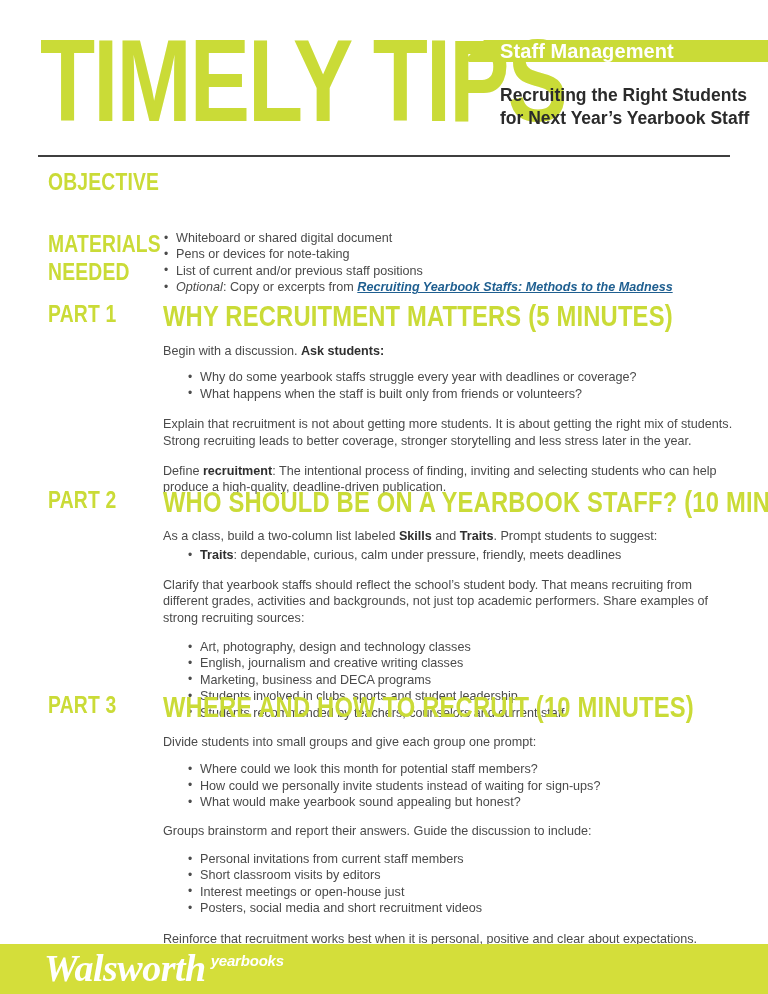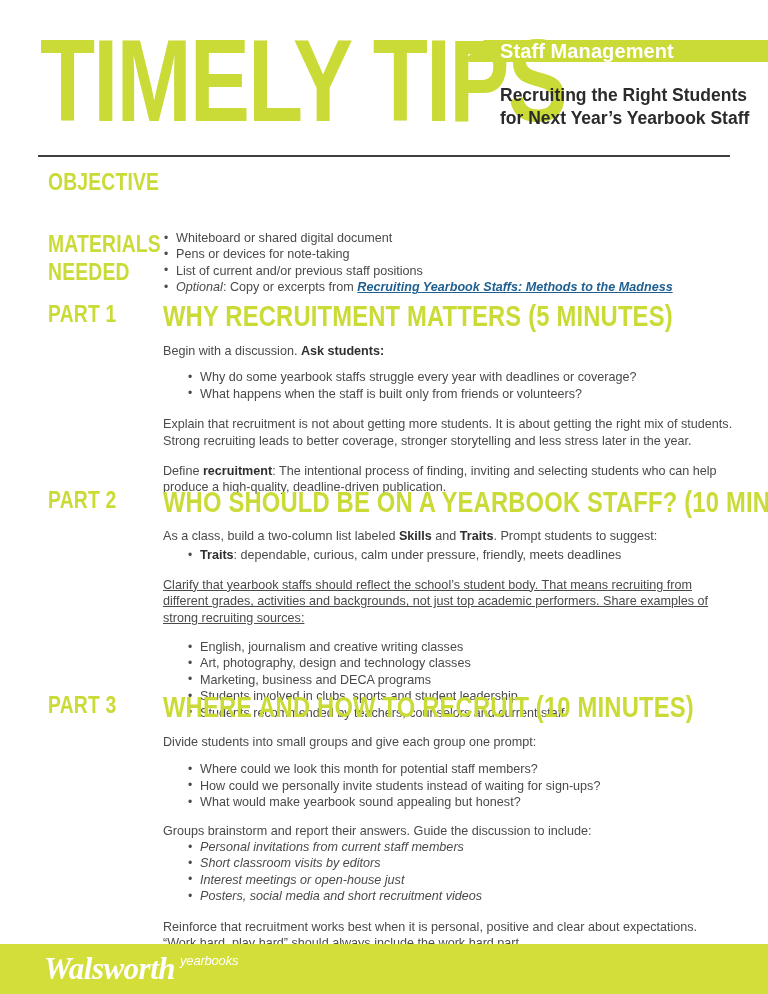--- a/index.html
+++ b/index.html
@@ -194,30 +194,30 @@
     position: absolute;
     left: 44px;
     top: 9px;
     display: flex;
     align-items: flex-start;
   }
   .logo-word {
     font-family: "Liberation Serif", serif;
     font-weight: 700;
     font-style: italic;
-    font-size: 31px;
+    font-size: 38px;
     line-height: 31px;
     color: #ffffff;
     letter-spacing: -0.5px;
   }
   .logo-sub {
     font-family: "Liberation Sans", sans-serif;
-    font-weight: 400;
+    font-weight: 700;
     font-style: italic;
-    font-size: 13px;
+    font-size: 15px;
     line-height: 12px;
     color: #ffffff;
     margin-left: 5px;
     margin-top: 2px;
     letter-spacing: -0.2px;
   }
 </style>
 </head>
 <body>
 
@@ -279,25 +279,25 @@
       <div class="side-label">PART 2</div>
       <div class="body-col">
         <h2 class="part-head">WHO SHOULD BE ON A YEARBOOK STAFF? (10 MINUTES)</h2>
 
         <p class="para" style="margin-top:16px;"><span>As a class, build a two-column list labeled </span><span class="b">Skills</span><span> and </span><span class="b">Traits</span><span>. Prompt students to suggest:</span></p>
 
         <ul class="bullets indented" style="margin-top:3px;">
           <li><span class="b">Traits</span><span>: dependable, curious, calm under pressure, friendly, meets deadlines</span></li>
         </ul>
 
-        <p class="para" style="margin-top:13px;text-decoration:underline;">Clarify that yearbook staffs should reflect the school’s student body. That means recruiting from different grades, activities and backgrounds, not just top academic performers. Share examples of strong recruiting sources:</p>
+        <p class="para" style="margin-top:13px;">Clarify that yearbook staffs should reflect the school’s student body. That means recruiting from different grades, activities and backgrounds, not just top academic performers. Share examples of strong recruiting sources:</p>
 
         <ul class="bullets indented" style="margin-top:13px;">
+          <li>Art, photography, design and technology classes</li>
           <li>English, journalism and creative writing classes</li>
-          <li>Art, photography, design and technology classes</li>
           <li>Marketing, business and DECA programs</li>
           <li>Students involved in clubs, sports and student leadership</li>
           <li>Students recommended by teachers, counselors and current staff</li>
         </ul>
       </div>
     </div>
 
     <div class="row" style="height:210px; margin-top:10px;">
       <div class="side-label">PART 3</div>
       <div class="body-col">
@@ -306,21 +306,21 @@
         <p class="para" style="margin-top:17px;">Divide students into small groups and give each group one prompt:</p>
 
         <ul class="bullets indented" style="margin-top:11px;">
           <li>Where could we look this month for potential staff members?</li>
           <li>How could we personally invite students instead of waiting for sign-ups?</li>
           <li>What would make yearbook sound appealing but honest?</li>
         </ul>
 
         <p class="para" style="margin-top:12px;">Groups brainstorm and report their answers. Guide the discussion to include:</p>
 
-        <ul class="bullets indented" style="margin-top:0;font-style:italic;">
+        <ul class="bullets indented" style="margin-top:12px;">
           <li>Personal invitations from current staff members</li>
           <li>Short classroom visits by editors</li>
           <li>Interest meetings or open-house just</li>
           <li>Posters, social media and short recruitment videos</li>
         </ul>
 
         <p class="para" style="margin-top:14px;">Reinforce that recruitment works best when it is personal, positive and clear about expectations. “Work hard, play hard” should always include the work hard part.</p>
       </div>
     </div>
 

